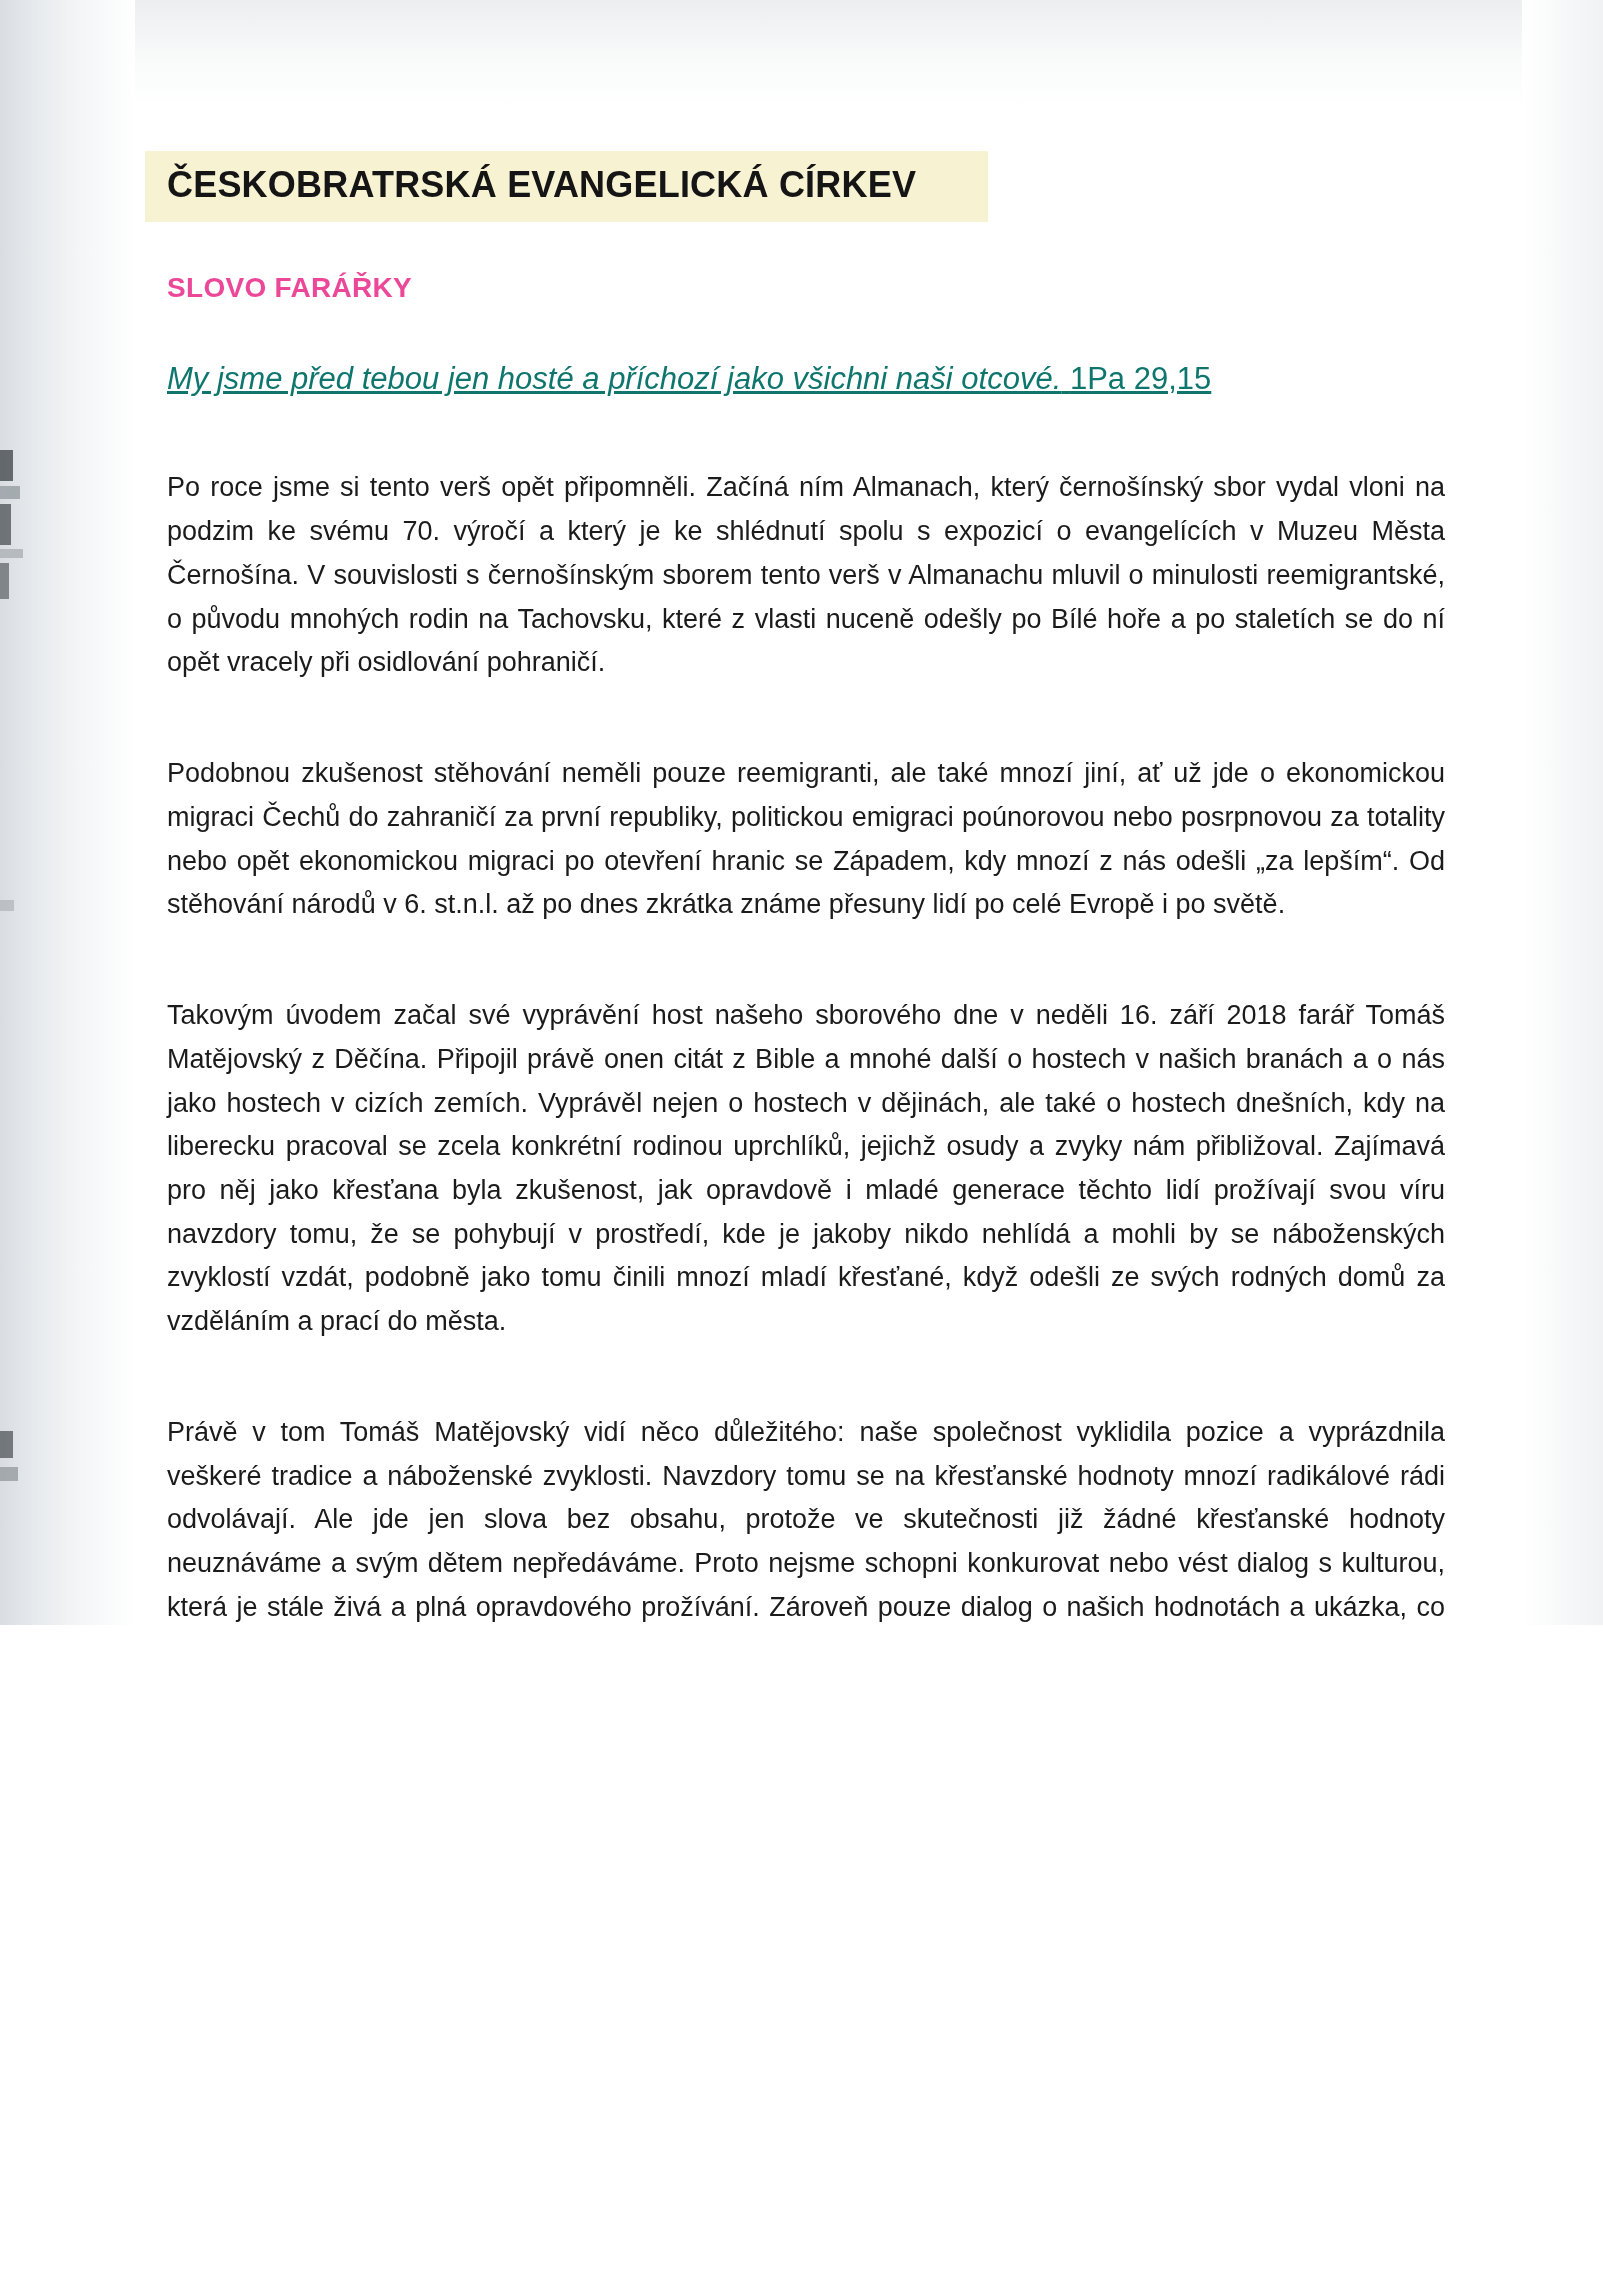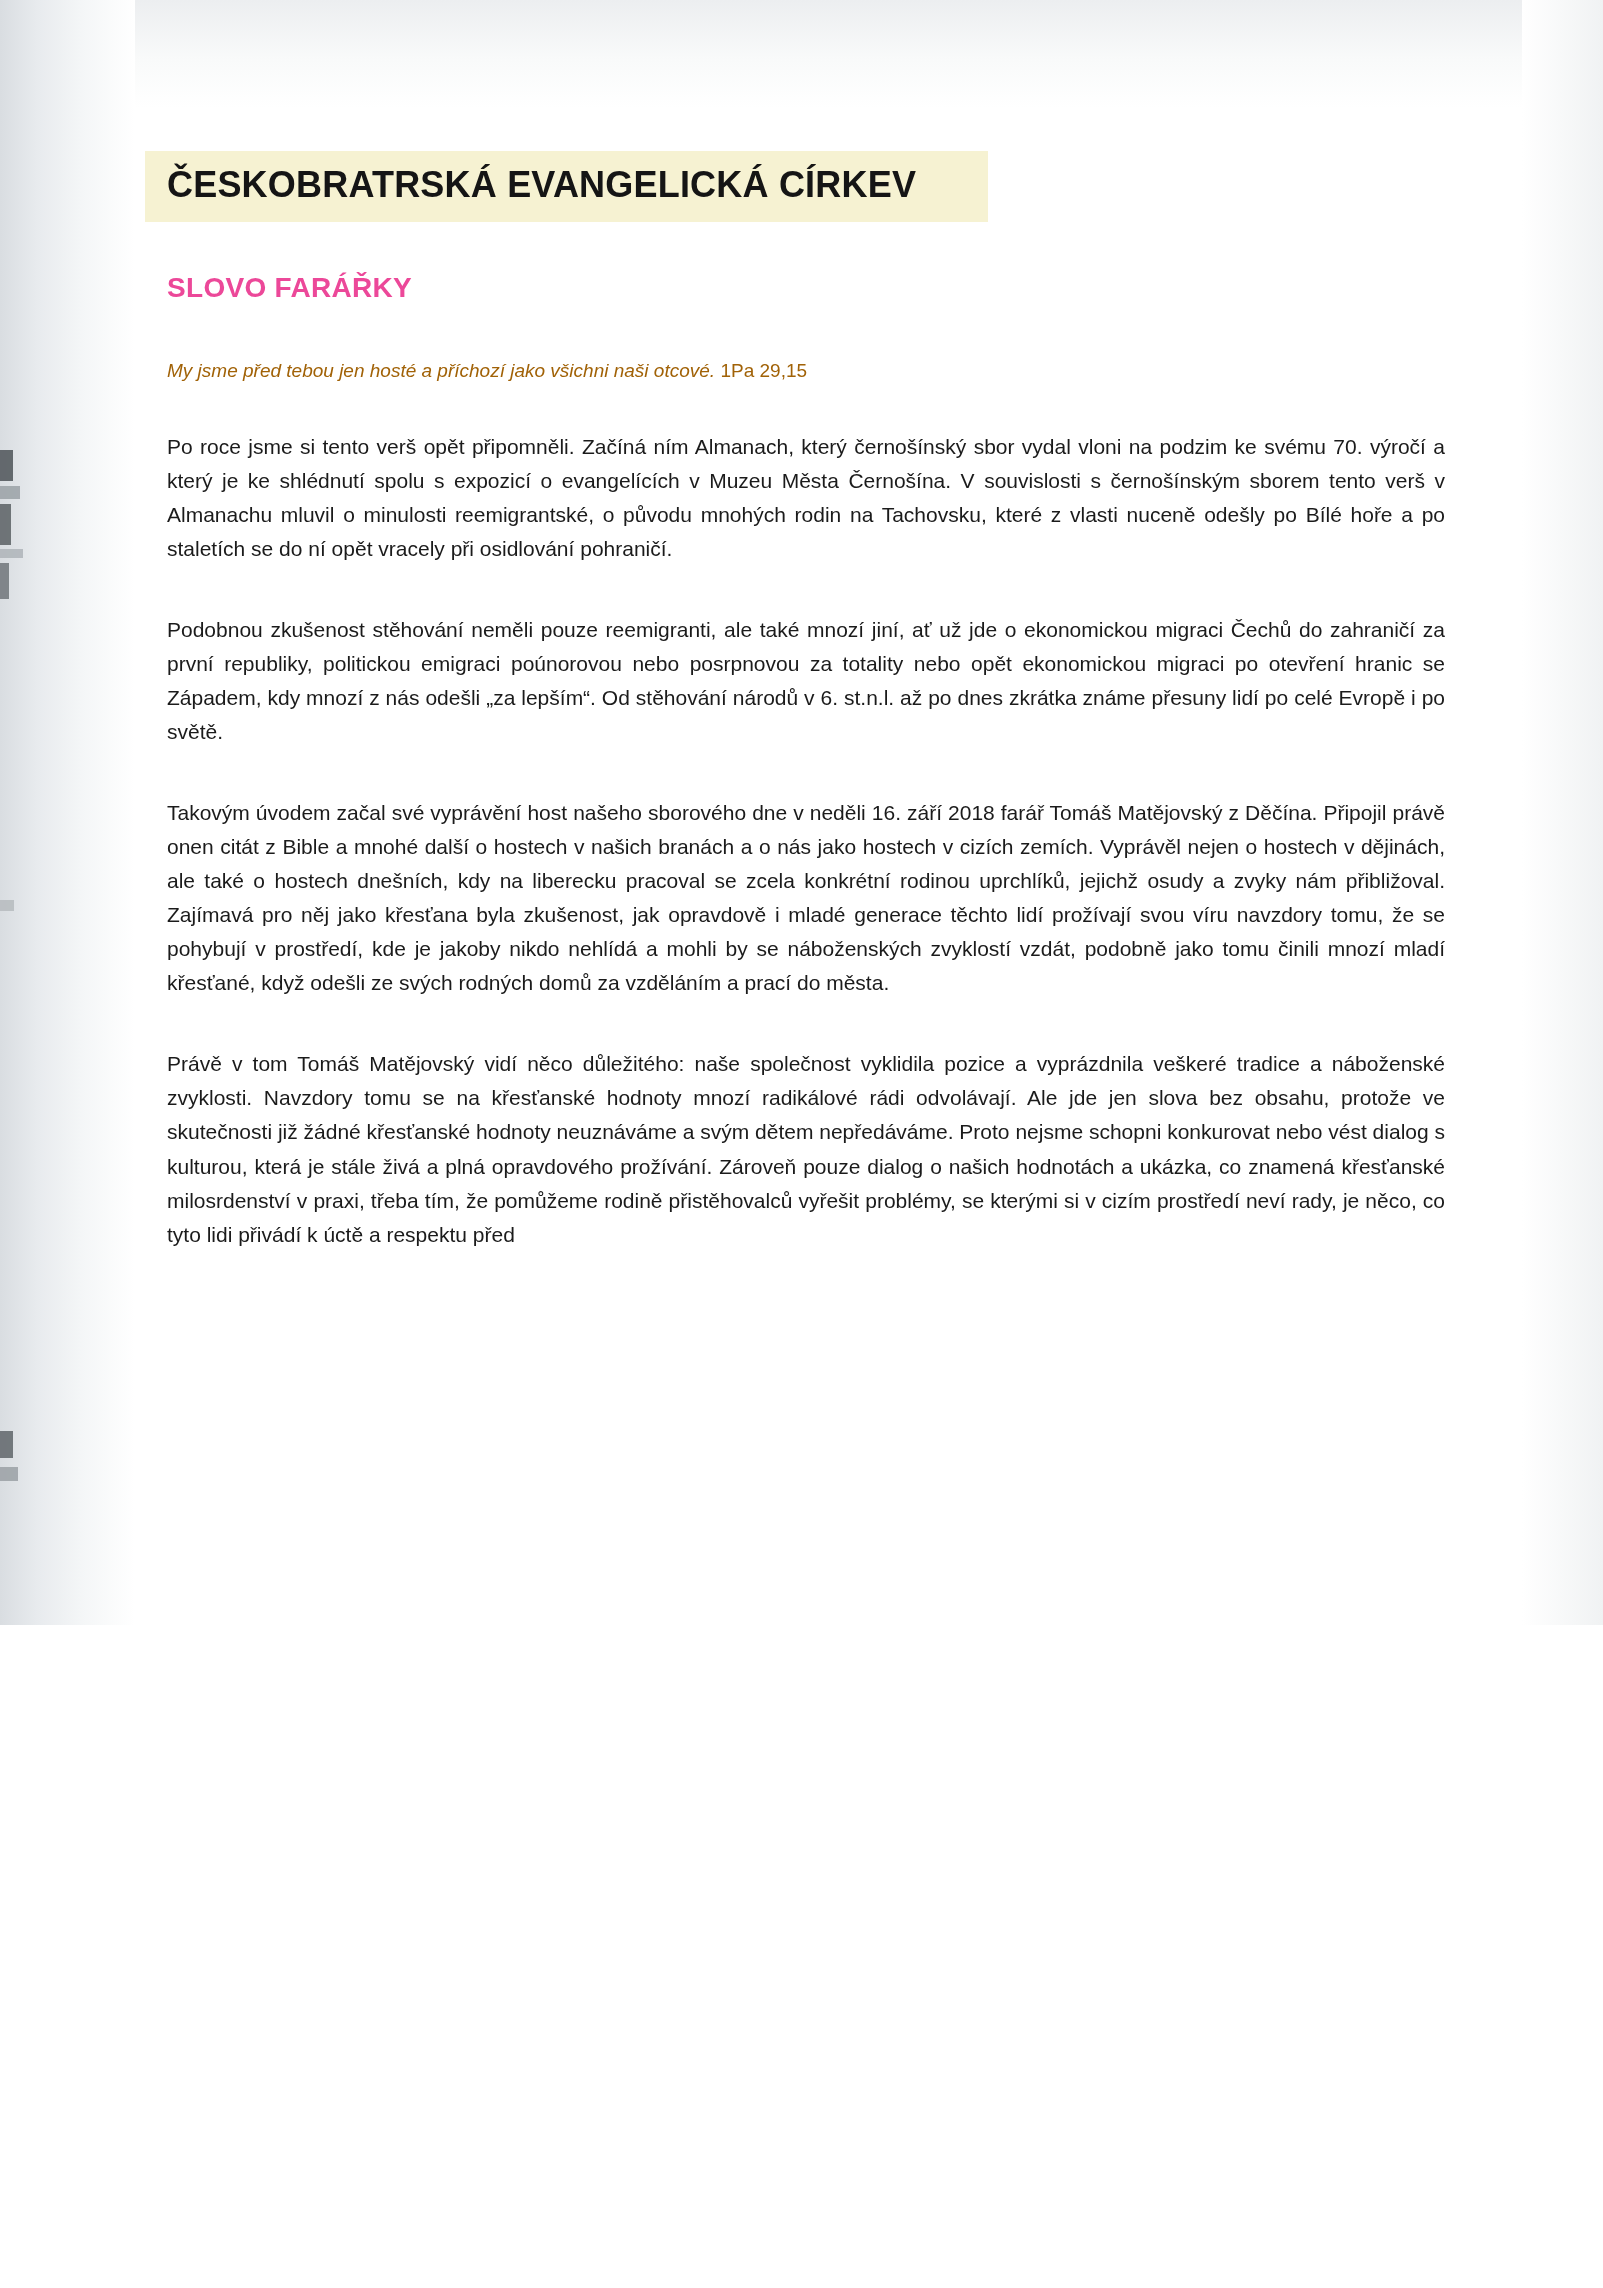--- a/index.html
+++ b/index.html
@@ -90,30 +90,31 @@
   .section-heading {
     margin: 50px 0 0 0;
     font-size: 28px;
     font-weight: 700;
     letter-spacing: 0.3px;
     color: #ec4899;
   }
 
   .verse {
     margin: 54px 0 0 0;
-    font-size: 19px;
+    font-size: 31px;
     line-height: 1.35;
-    color: #a16207;
+    color: #0f766e;
+    text-decoration: underline;
   }
   .verse .verse-text { font-style: italic; }
   .verse .verse-ref  { font-style: normal; }
 
   p.body-par {
-    margin: 47px 0 0 0;
-    font-size: 21px;
+    margin: 67px 0 0 0;
+    font-size: 27px;
     line-height: 1.62;
     text-align: justify;
     text-justify: inter-word;
     color: #1b1b1b;
     hyphens: none;
   }
   p.body-par:first-of-type { margin-top: 52px; }
 
   .folio {
     position: absolute;

